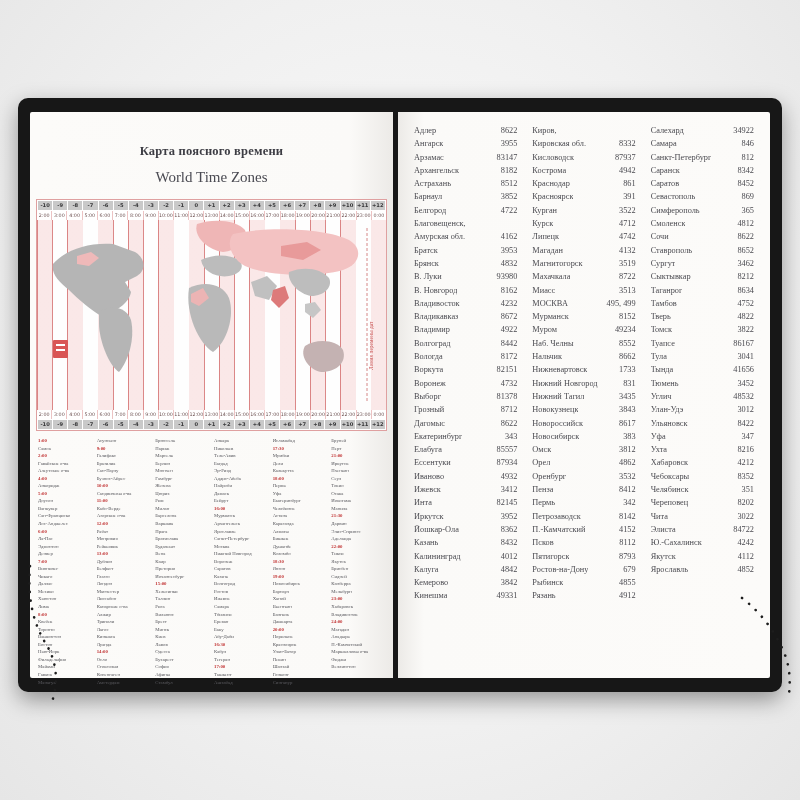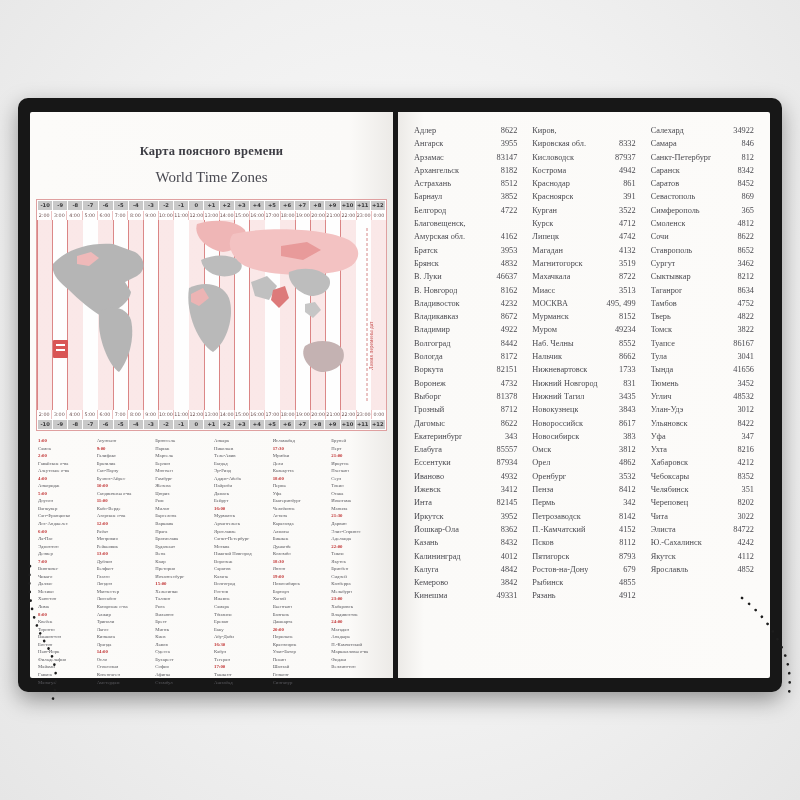--- a/index.html
+++ b/index.html
@@ -449,21 +449,21 @@
             <div class="code-row">
               <span class="city">Братск</span>
               <span class="num">3953</span>
             </div>
             <div class="code-row">
               <span class="city">Брянск</span>
               <span class="num">4832</span>
             </div>
             <div class="code-row">
               <span class="city">В. Луки</span>
-              <span class="num">46637</span>
+              <span class="num">93980</span>
             </div>
             <div class="code-row">
               <span class="city">В. Новгород</span>
               <span class="num">8162</span>
             </div>
             <div class="code-row">
               <span class="city">Владивосток</span>
               <span class="num">4232</span>
             </div>
             <div class="code-row">

